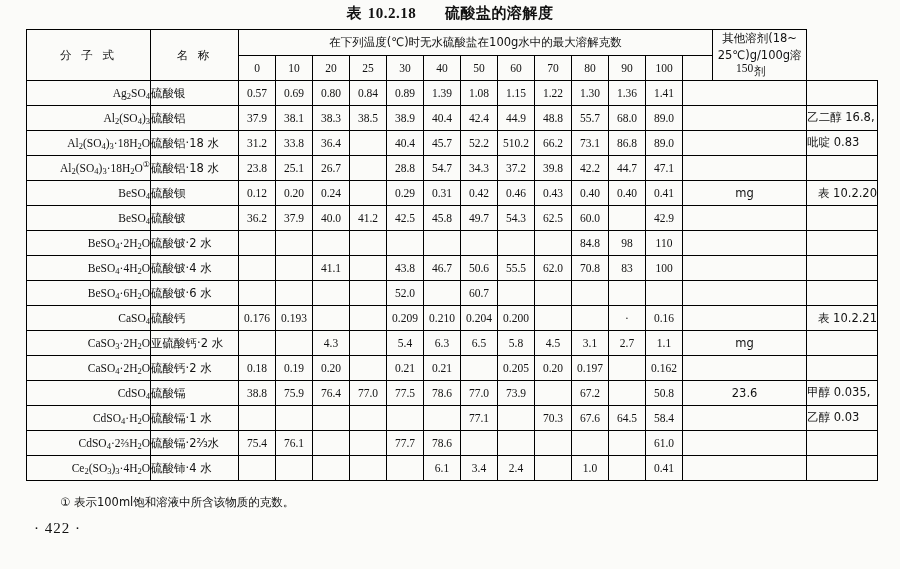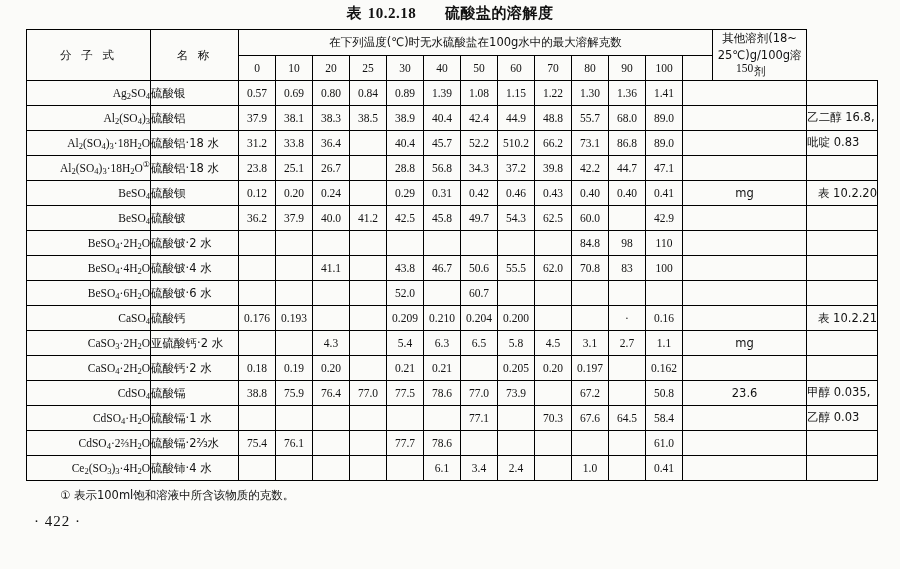--- a/index.html
+++ b/index.html
@@ -111,21 +111,21 @@
     text-align: left;
     padding-left: 4px;
     line-height: 1.5;
     vertical-align: middle;
   }
   sub { font-size: 8.5px; vertical-align: baseline; position: relative; top: 2px; }
   sup { font-size: 8px; vertical-align: baseline; position: relative; top: -5px; }
   .footnote {
     font-family: "DejaVu Sans", sans-serif;
     font-size: 11.5px;
-    margin: 7px 0 0 60px;
+    margin: 14px 0 0 60px;
   }
   .pagenum {
     font-family: "Liberation Serif", serif;
     font-size: 15px;
     margin: 10px 0 0 34px;
     letter-spacing: 1px;
   }
   .col-f { width: 124px; }
   .col-n { width: 88px; }
   .col-t { width: 37px; }
@@ -245,21 +245,21 @@
           <td class="solv">吡啶 0.83</td>
         </tr>
         <tr>
           <td class="formula">Al<sub>2</sub>(SO<sub>4</sub>)<sub>3</sub>·18H<sub>2</sub>O<sup>①</sup></td>
           <td class="name">硫酸铝·18 水</td>
           <td class="val">23.8</td>
           <td class="val">25.1</td>
           <td class="val">26.7</td>
           <td class="val"></td>
           <td class="val">28.8</td>
-          <td class="val">56.8</td>
+          <td class="val">54.7</td>
           <td class="val">34.3</td>
           <td class="val">37.2</td>
           <td class="val">39.8</td>
           <td class="val">42.2</td>
           <td class="val">44.7</td>
           <td class="val">47.1</td>
           <td class="notec" colspan="2"></td>
           <td class="note"></td>
         </tr>
         <tr>

